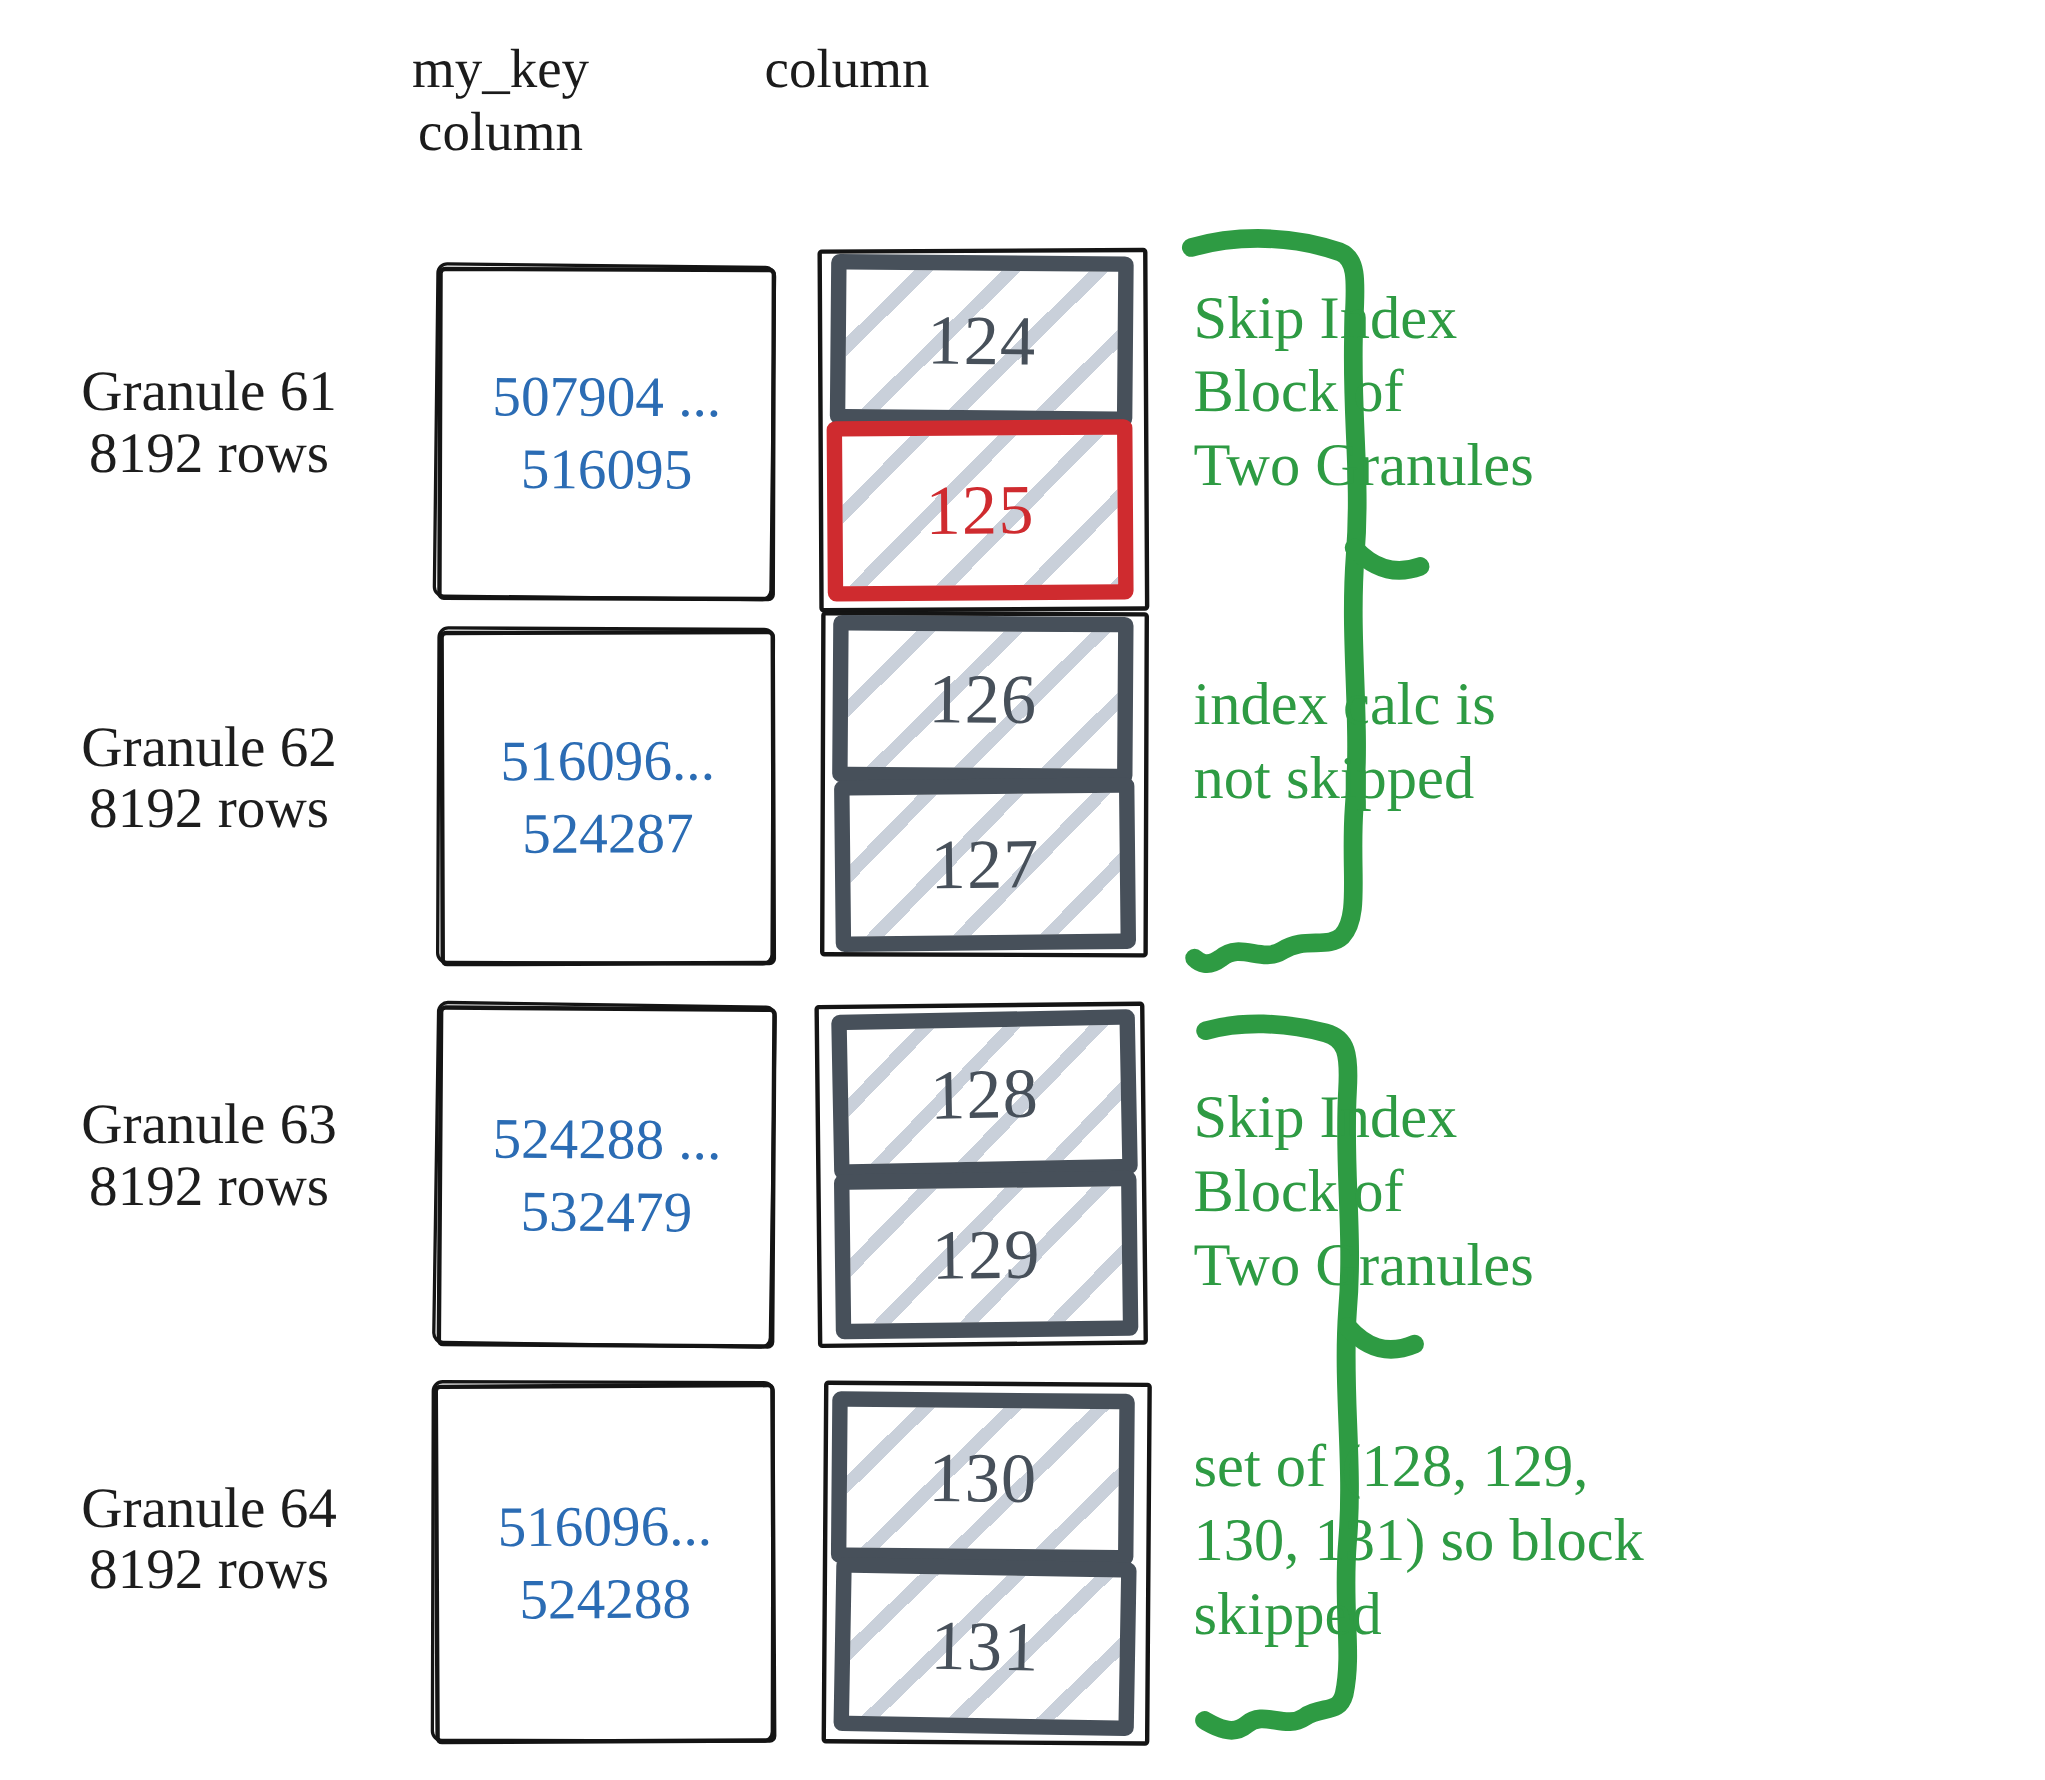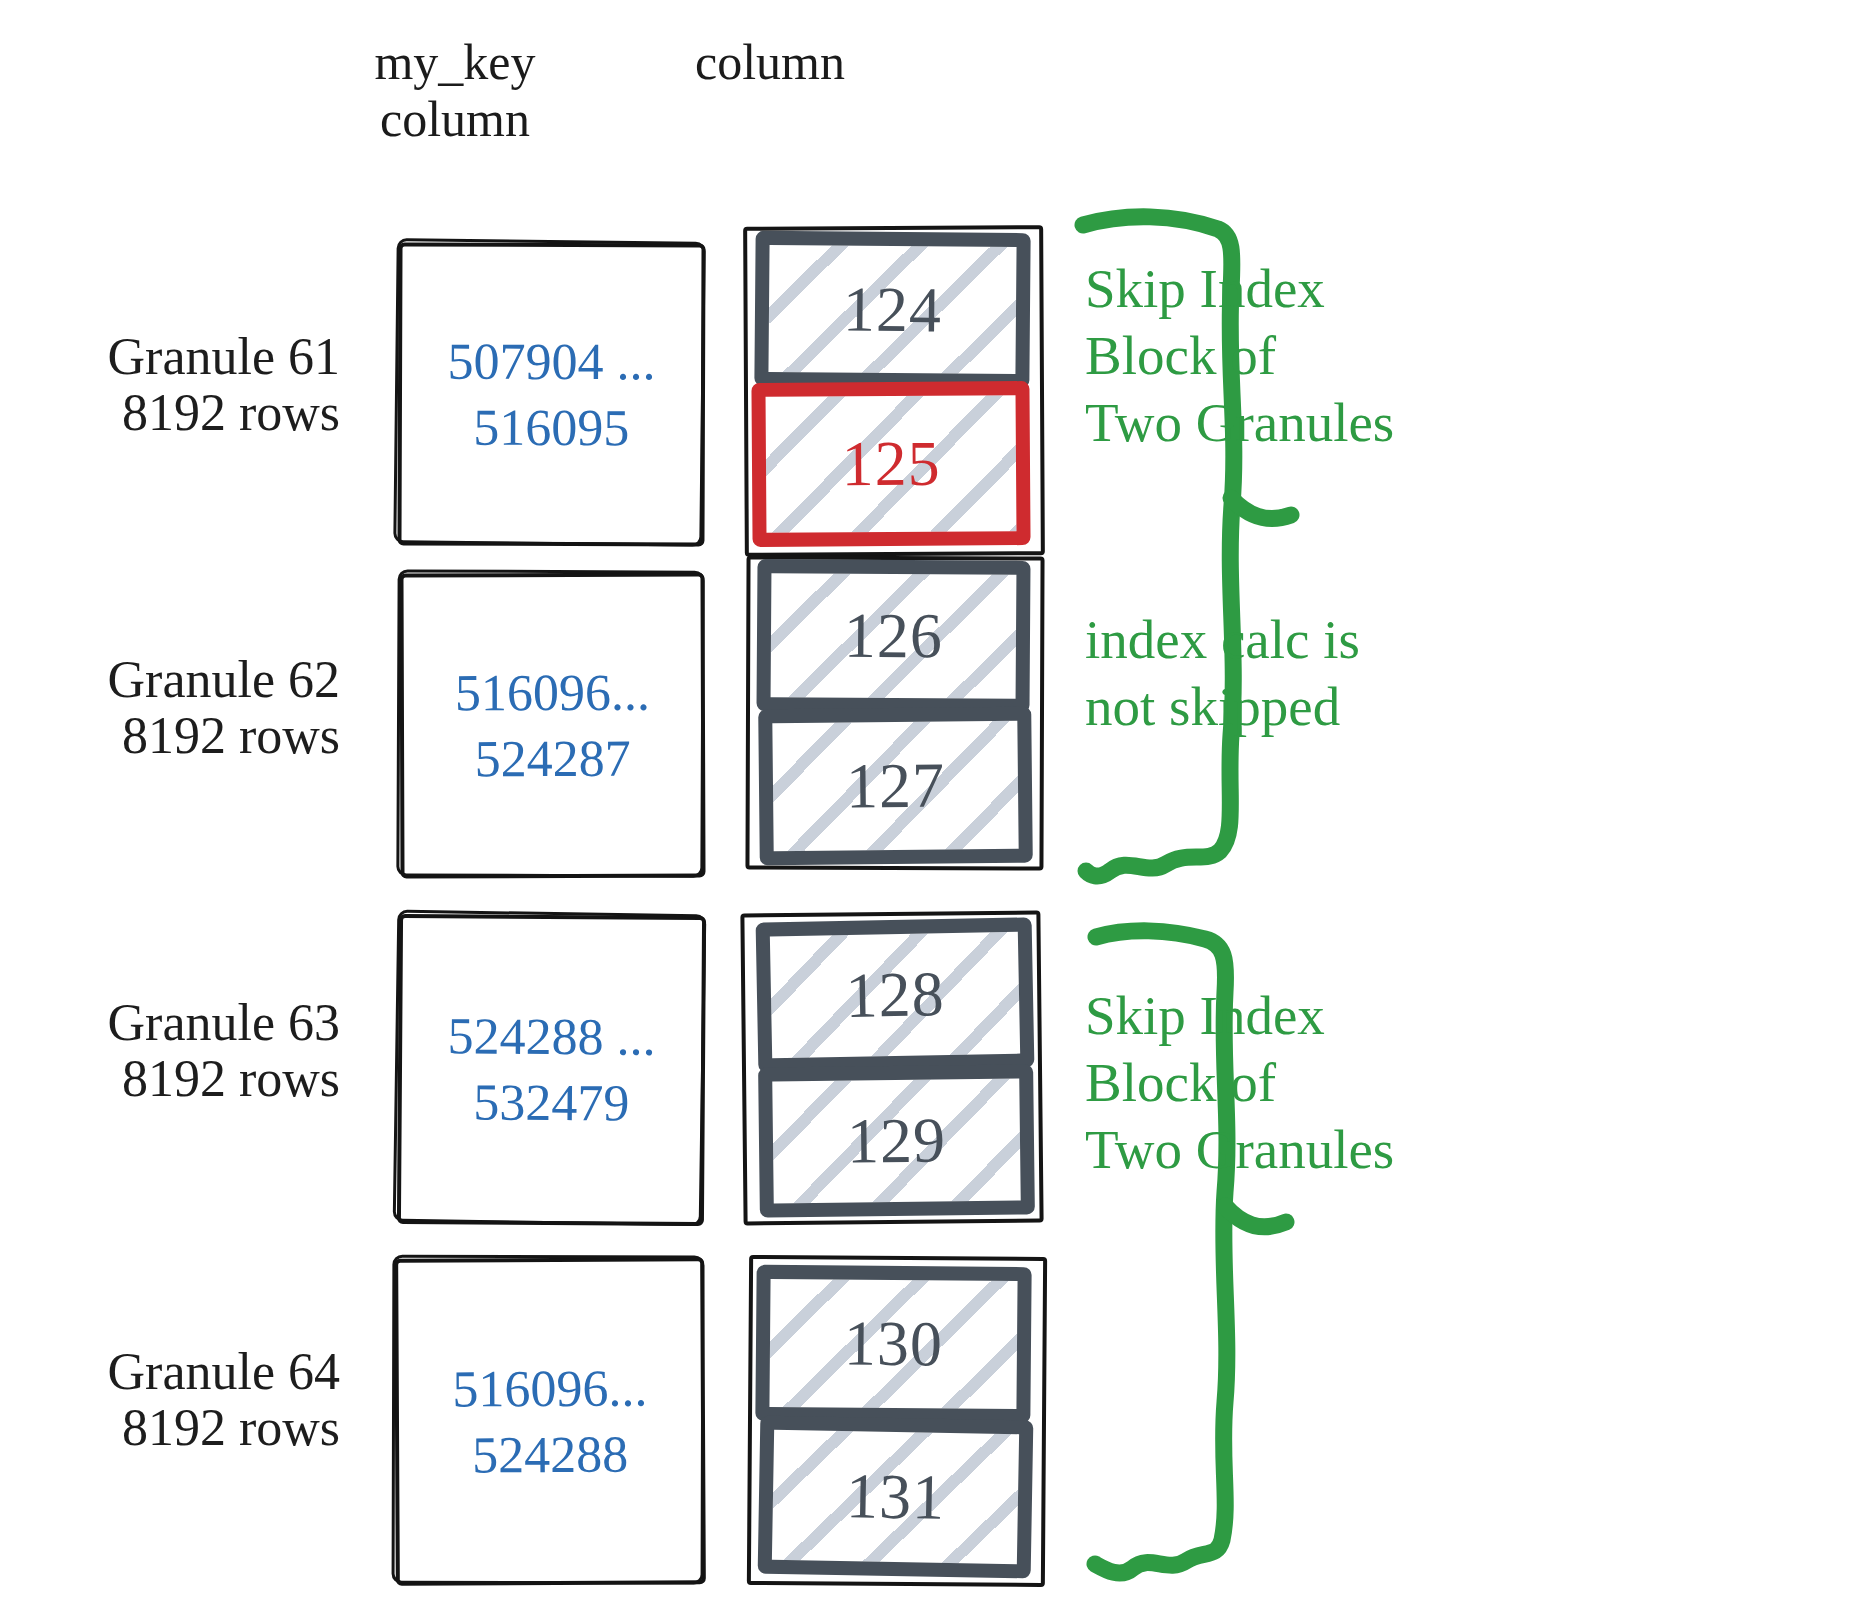--- a/index.html
+++ b/index.html
@@ -29,21 +29,21 @@
   }
   .hdr-key{left:275px;top:34px;}
   .hdr-value{left:590px;top:34px;}
   
   .glabel{
     position:absolute;
     left:40px;width:300px;
     color:#1d1d1d;
     font-size:52px;
     line-height:56px;
-    text-align:right;
+    text-align:center;
   }
   .gl1{top:329px;} .gl2{top:652px;} .gl3{top:983px;margin-top:12px;} .gl4{top:1344px;}
   
   .keybox{
     position:absolute;
     border:4px solid var(--ink);
     border-radius:6px;
     display:flex;flex-direction:column;
     align-items:center;justify-content:center;
     gap:8px;
@@ -231,14 +231,19 @@
   </div>
   <div class="annot a2">
     <div>index calc is</div>
     <div>not skipped</div>
   </div>
   <div class="annot a3">
     <div>Skip Index</div>
     <div>Block of</div>
     <div>Two Granules</div>
   </div>
+  <div class="annot a4">
+    <div>set of (128, 129,</div>
+    <div>130, 131) so block</div>
+    <div>skipped</div>
+  </div>
 
 </div>
 
 </body></html>

